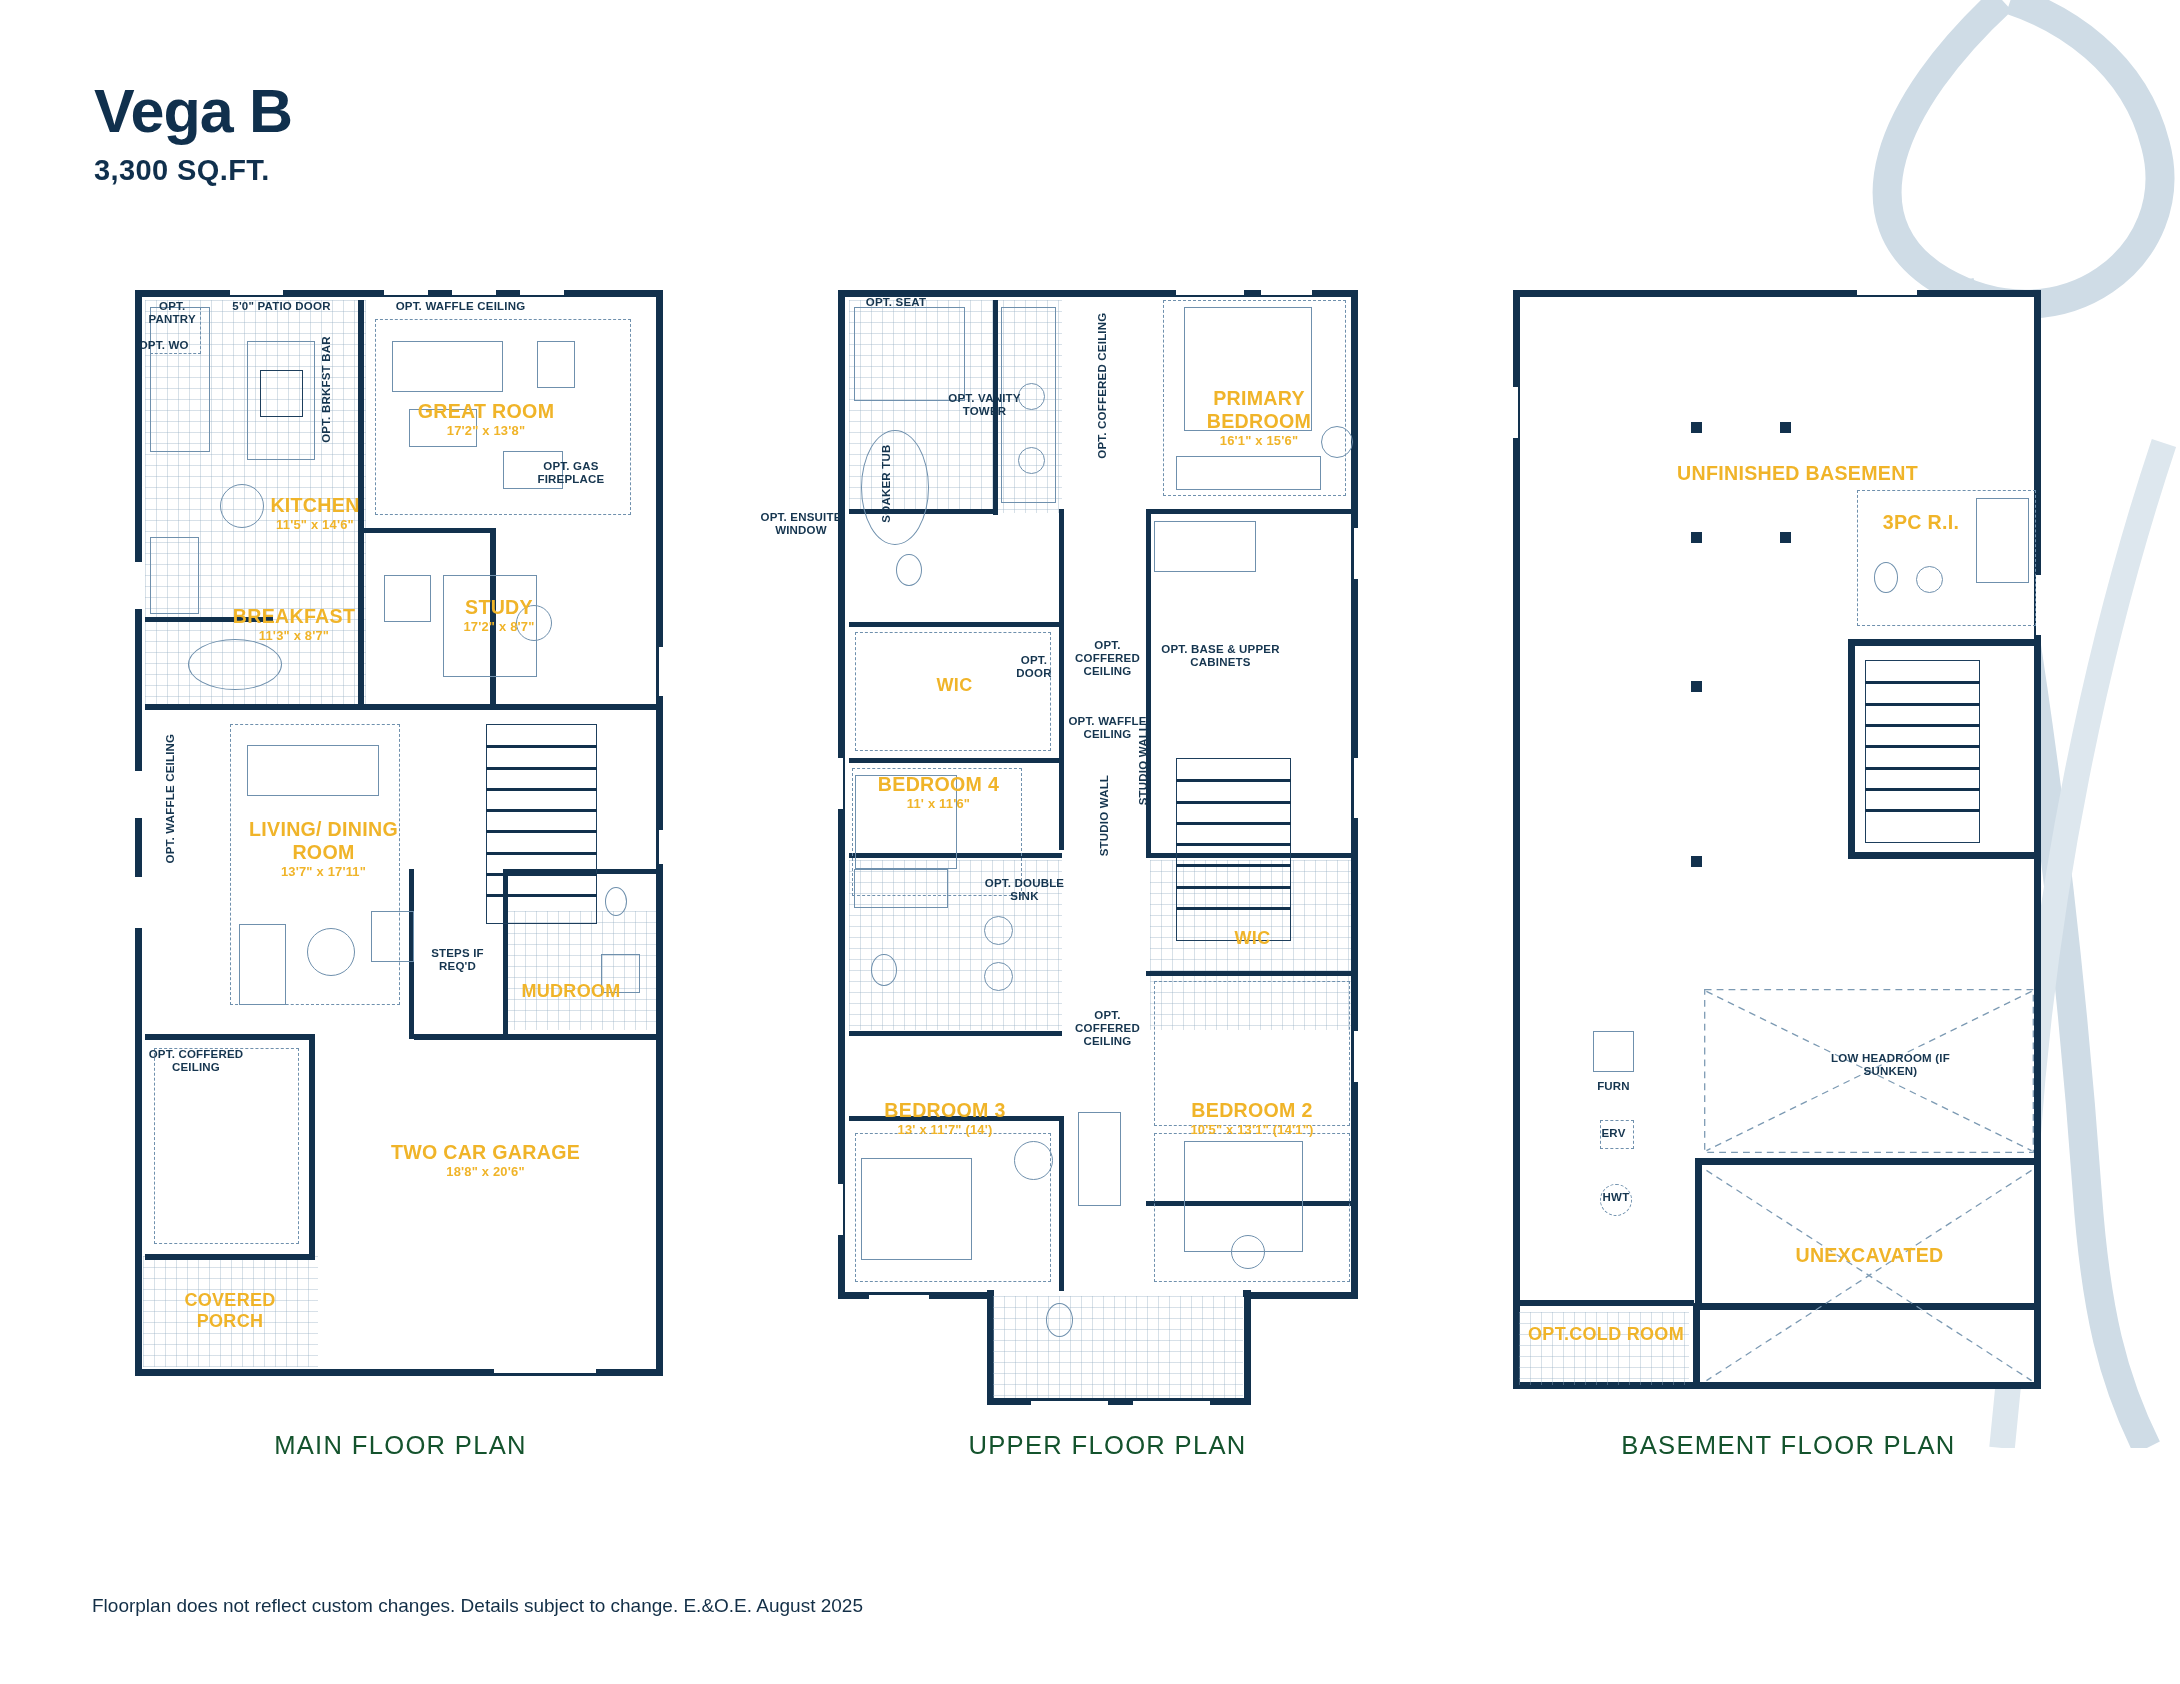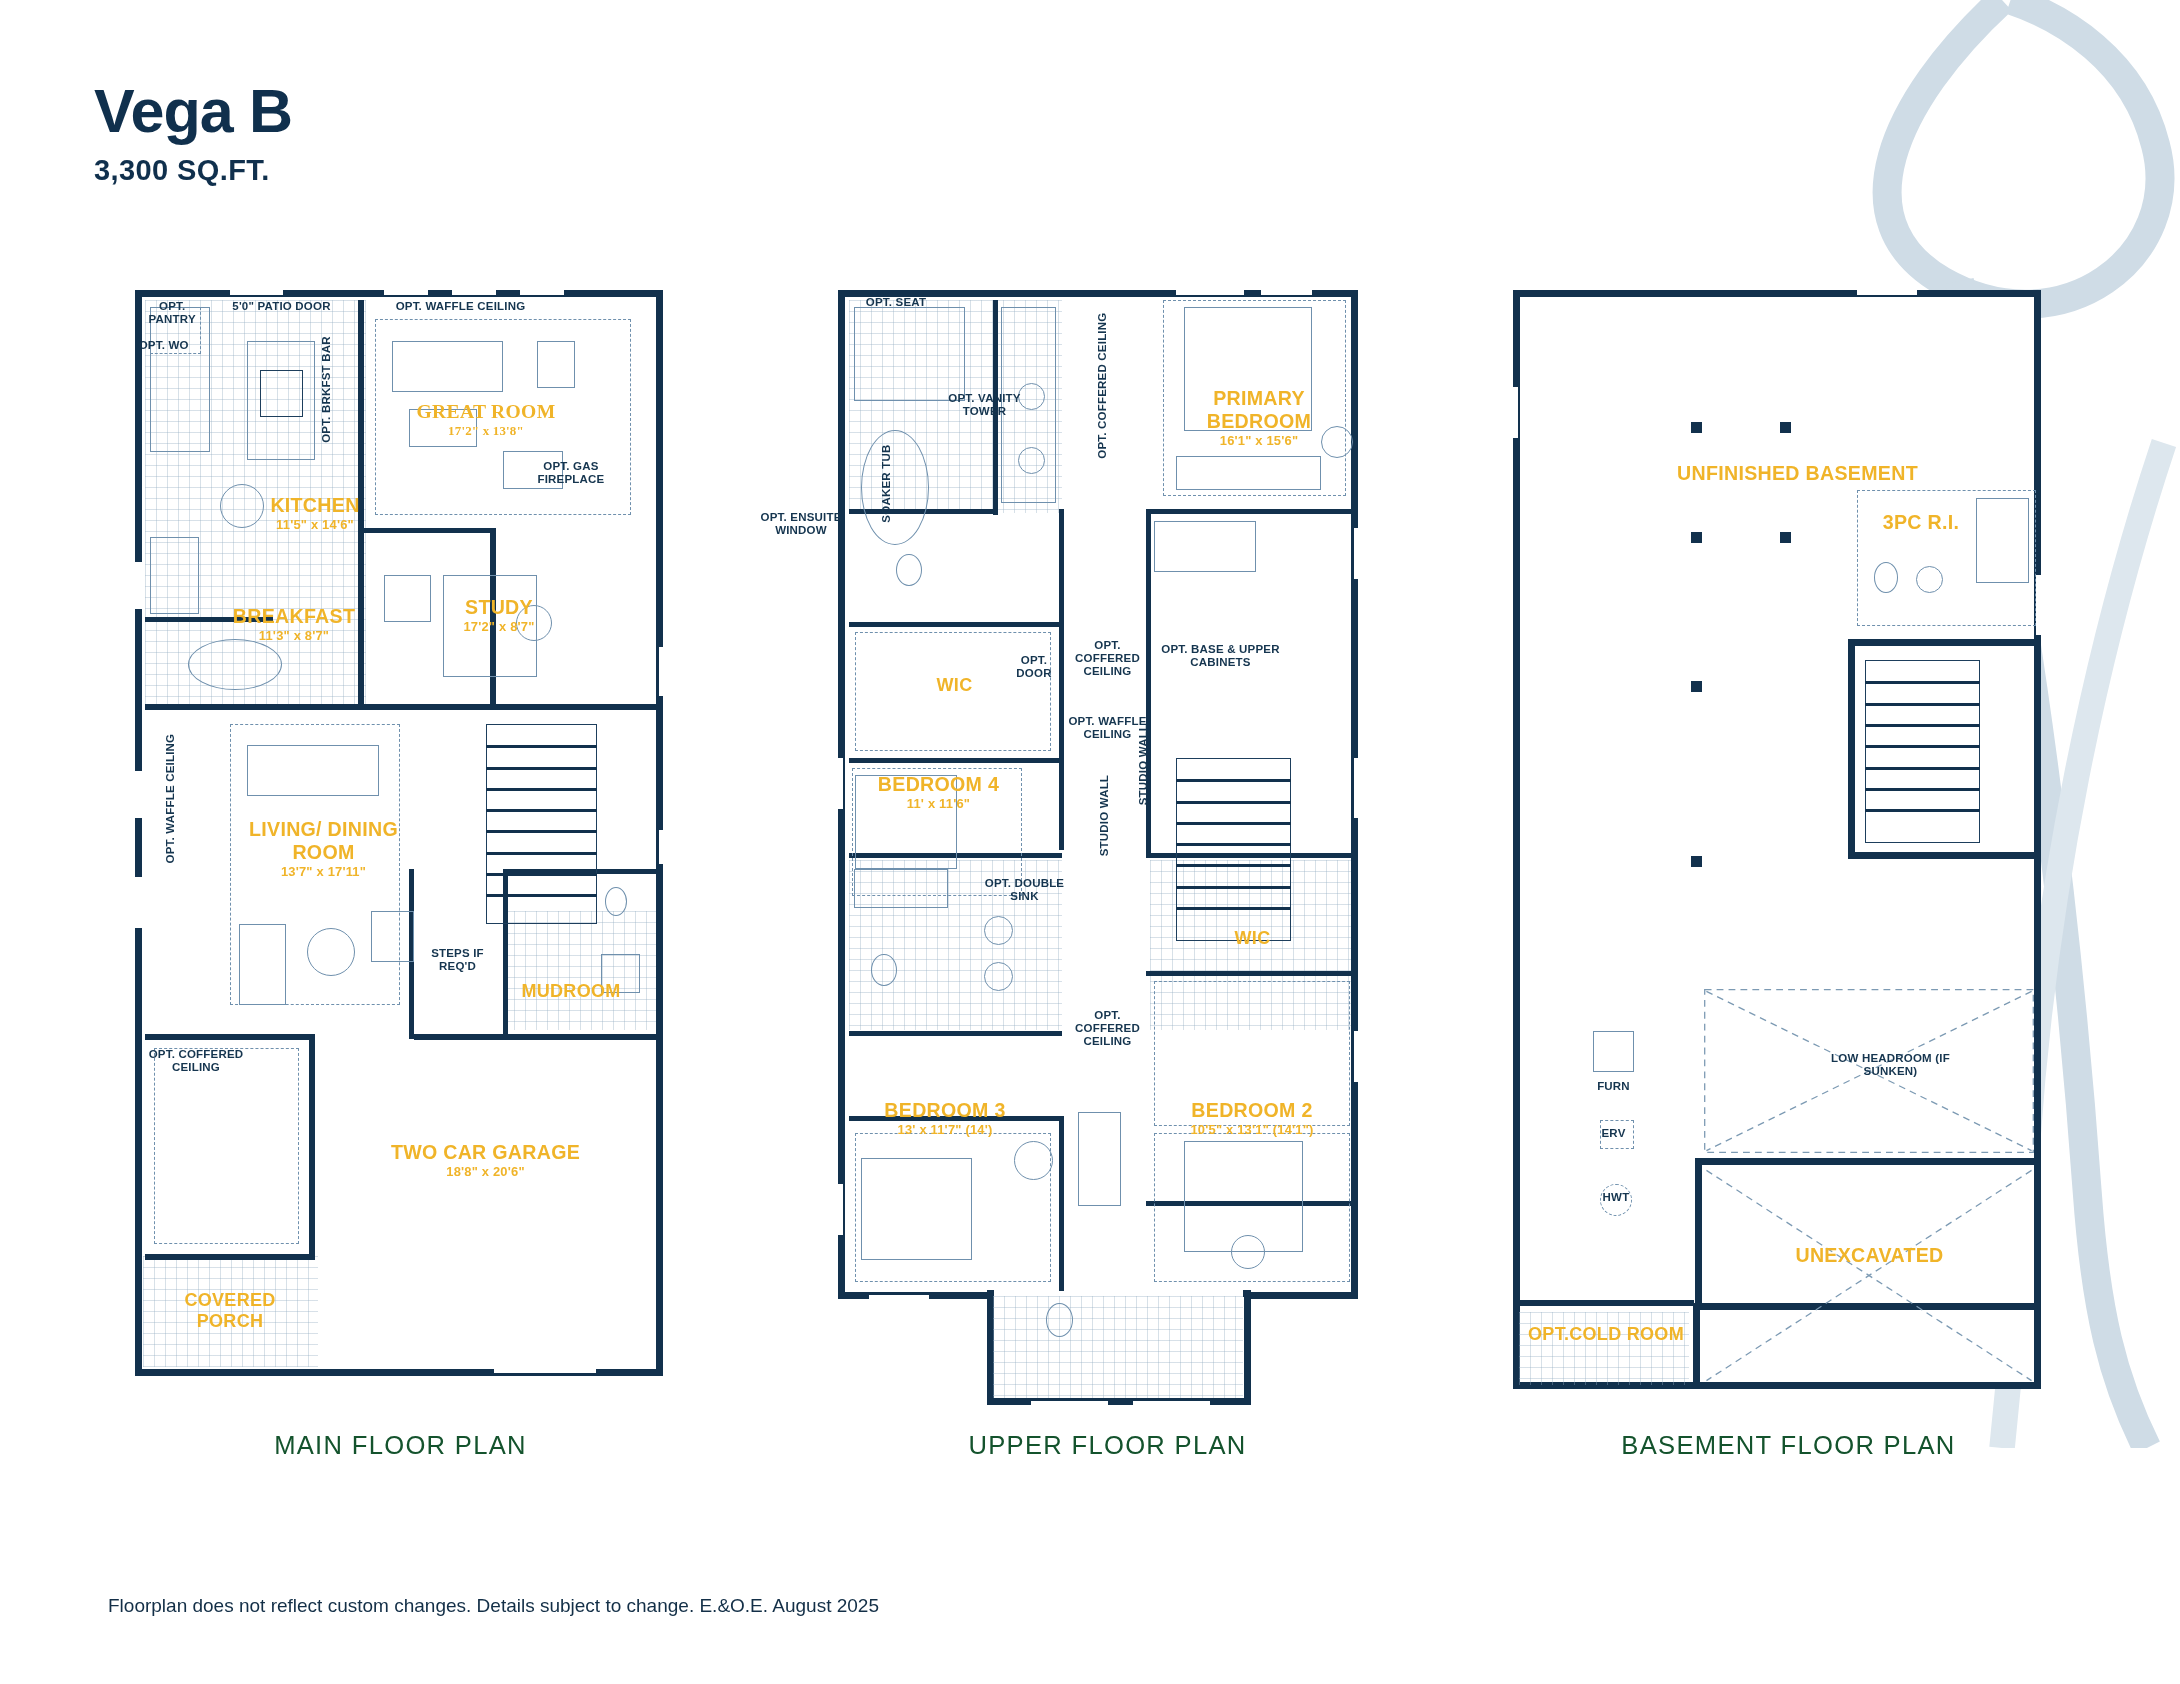--- a/index.html
+++ b/index.html
@@ -53,21 +53,21 @@
 
   .note {
     position:absolute; text-align:center; line-height:1.15;
     color:#15354f; font-size:11.5px; font-weight:bold; letter-spacing:0.2px;
   }
   .vert { transform-origin:center; }
 
   .stair-tread { position:absolute; background:#12314d; height:2.6px; }
 
   
-  .disclaimer { position:absolute; left:108px; top:1595px; font-size:19px; color:#132f47; }
+  .disclaimer { position:absolute; left:92px; top:1595px; font-size:19px; color:#132f47; }
   .logo {
     position:absolute; left:1652px; top:1533px; width:294px; height:149px;
     background:#10243a; display:flex; flex-direction:column;
     align-items:center; justify-content:center;
   }
   .logo-main { color:#e8b73c; font-size:32px; letter-spacing:7.7px; font-weight:normal; }
   .logo-sub { color:#ffffff; font-size:12.8px; letter-spacing:6.8px; margin-top:6.8px; }
 </style>
 </head>
 <body>
@@ -152,21 +152,21 @@
     <div class="stair-tread" style="left:358px; top:613px; width:111px;"></div>
 
     <div class="thin oval" style="left:477px; top:606px; width:22px; height:29px;"></div>
     <div class="thin" style="left:473px; top:673px; width:39px; height:39px;"></div>
 
     <div class="thin" style="left:198px; top:765px; width:324px; height:319px; border-style:none;"></div>
     <div class="dash" style="left:25.6px; top:767px; width:145px; height:196px;"></div>
 
     <div class="room-fill" style="left:366px; top:1082px; width:102px; height:10.2px;"></div>
 
-    <div class="label lbl-big" style="left:256px; top:119px; width:204px;font-family:Liberation Serif, serif;">
+    <div class="label lbl-big" style="left:256px; top:119px; width:204px;">
       <span>GREAT ROOM</span><span class="dim">17'2" x 13'8"</span>
     </div>
     <div class="label lbl-big" style="left:102px; top:213px; width:170px;">
       <span>KITCHEN</span><span class="dim">11'5" x 14'6"</span>
     </div>
     <div class="label lbl-big" style="left:81px; top:324px; width:170px;">
       <span>BREAKFAST</span><span class="dim">11'3" x 8'7"</span>
     </div>
     <div class="label lbl-big" style="left:290px; top:315px; width:162px;">
       <span>STUDY</span><span class="dim">17'2" x 8'7"</span>

